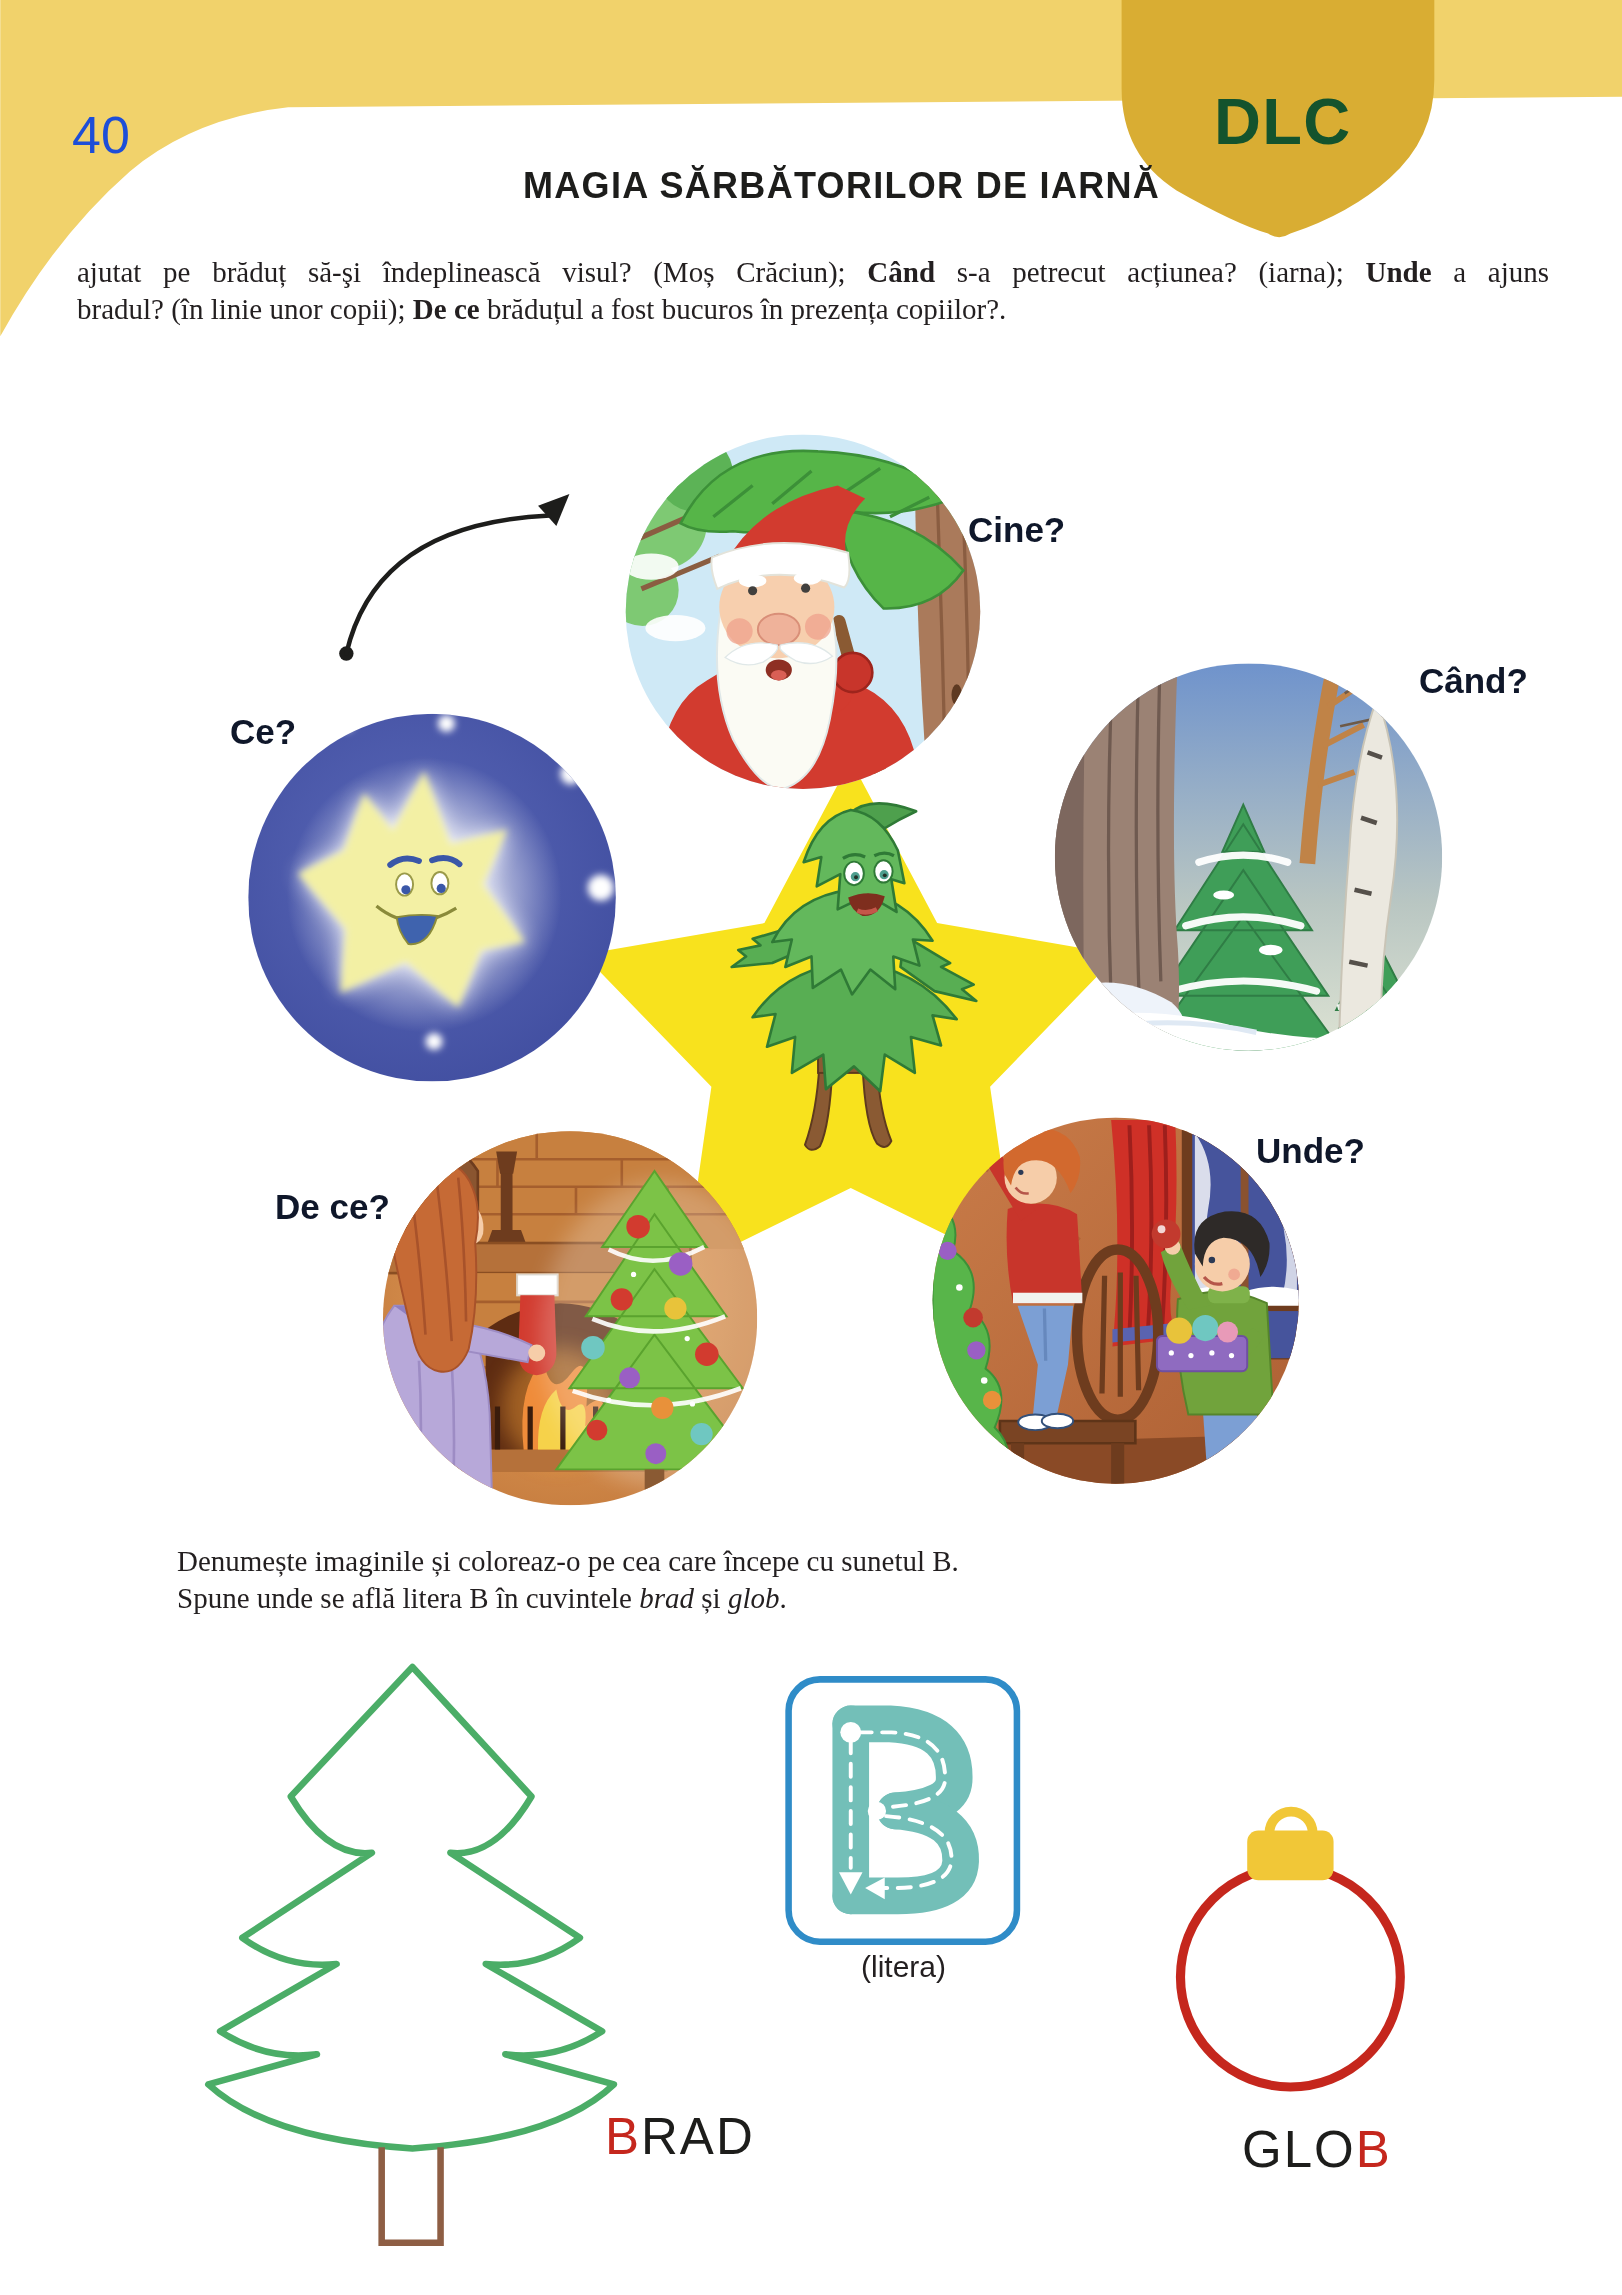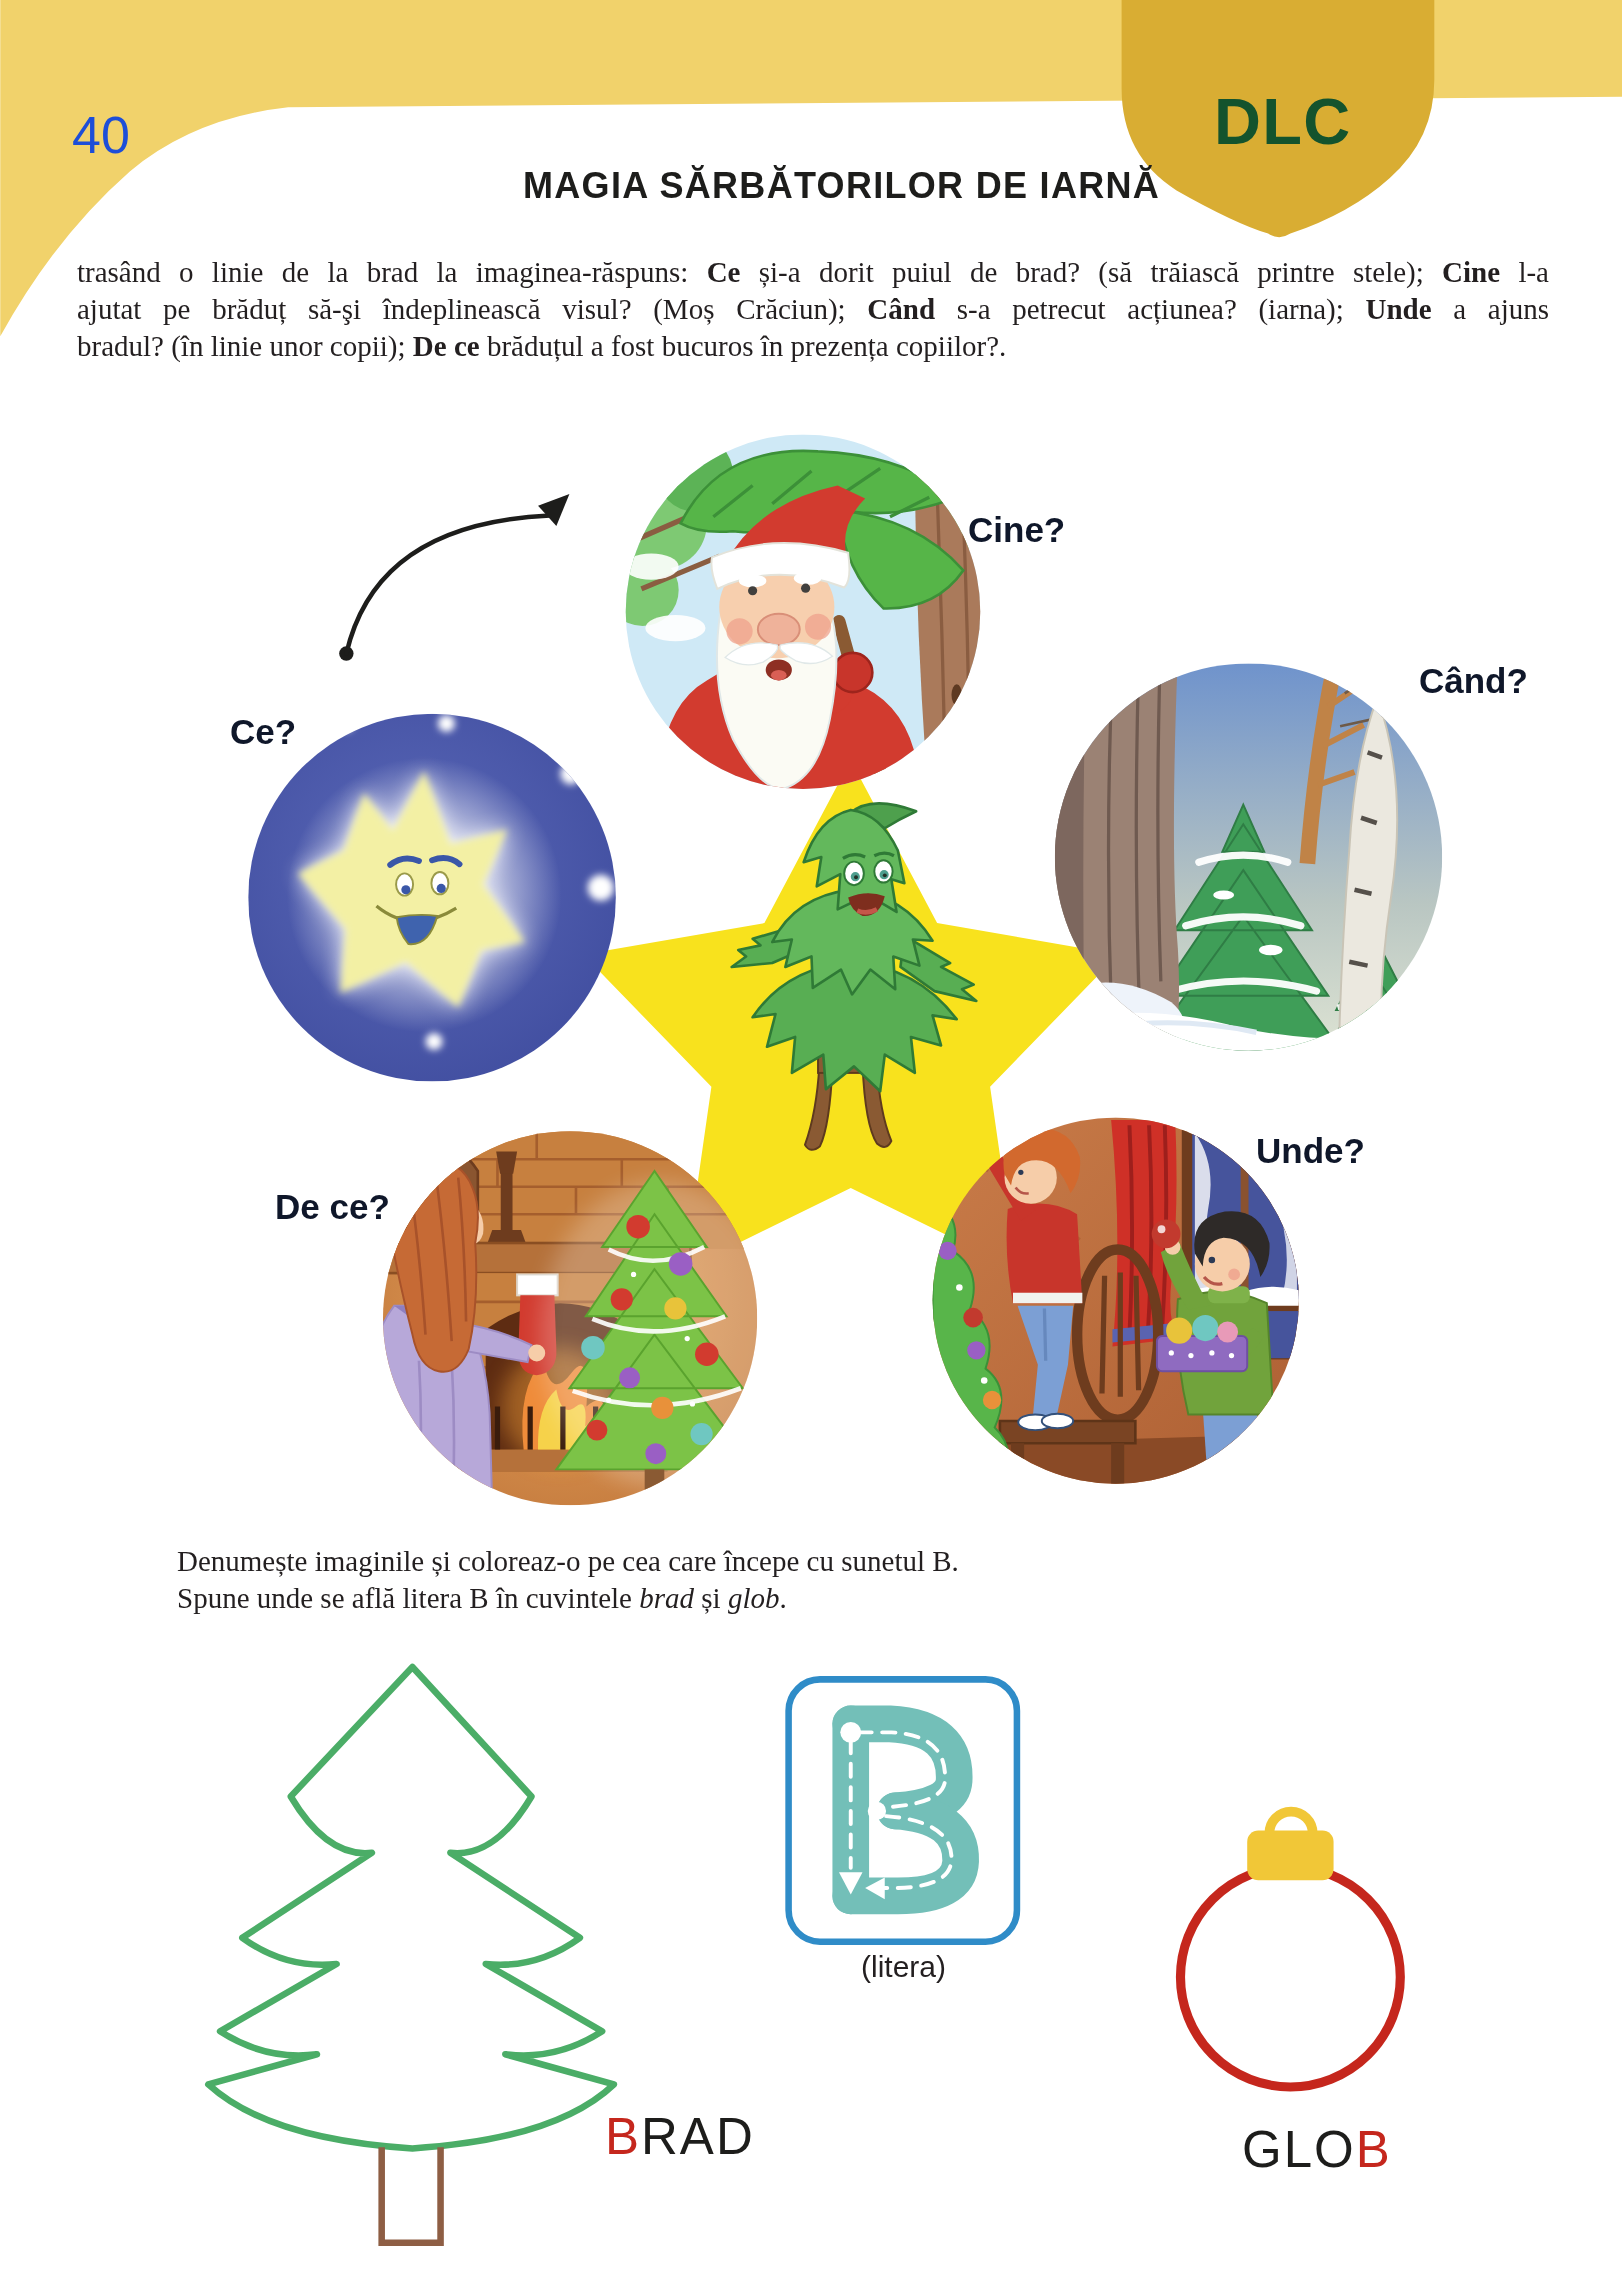--- a/index.html
+++ b/index.html
@@ -360,21 +360,20 @@
     <path d="M1940,2802 A33,33 0 1 1 2006,2802" fill="none" stroke="var(--cap_gold)" stroke-width="15" stroke-linecap="round"></path>
     <rect x="1906" y="2798" width="132" height="76" rx="17" fill="var(--cap_gold)"></rect>
   </g>
 </svg>
 
 <div class="txt pagenum">40</div>
 <div class="txt dlc">DLC</div>
 <div class="txt title">MAGIA SĂRBĂTORILOR DE IARNĂ</div>
 
 <div class="intro">
-  <div class="line j"><span>trasând o linie de la brad la imaginea-răspuns: </span><span class="seg-b">Ce</span><span> și-a dorit puiul de brad? (să trăiască printre stele); </span><span class="seg-b">Cine</span><span> l-a</span></div>
   <div class="line j"><span>ajutat pe brăduț să-şi îndeplinească visul? (Moș Crăciun); </span><span class="seg-b">Când</span><span> s-a petrecut acțiunea? (iarna); </span><span class="seg-b">Unde</span><span> a ajuns</span></div>
   <div class="line"><span>bradul? (în linie unor copii); </span><span class="seg-b">De ce</span><span> brăduțul a fost bucuros în prezența copiilor?.</span></div>
 </div>
 
 <div class="txt qlabel" style="left:230px;top:712px;">Ce?</div>
 <div class="txt qlabel" style="left:968px;top:510px;">Cine?</div>
 <div class="txt qlabel" style="left:1419px;top:661px;">Când?</div>
 <div class="txt qlabel" style="left:1256px;top:1131px;">Unde?</div>
 <div class="txt qlabel" style="left:275px;top:1187px;">De ce?</div>
 

